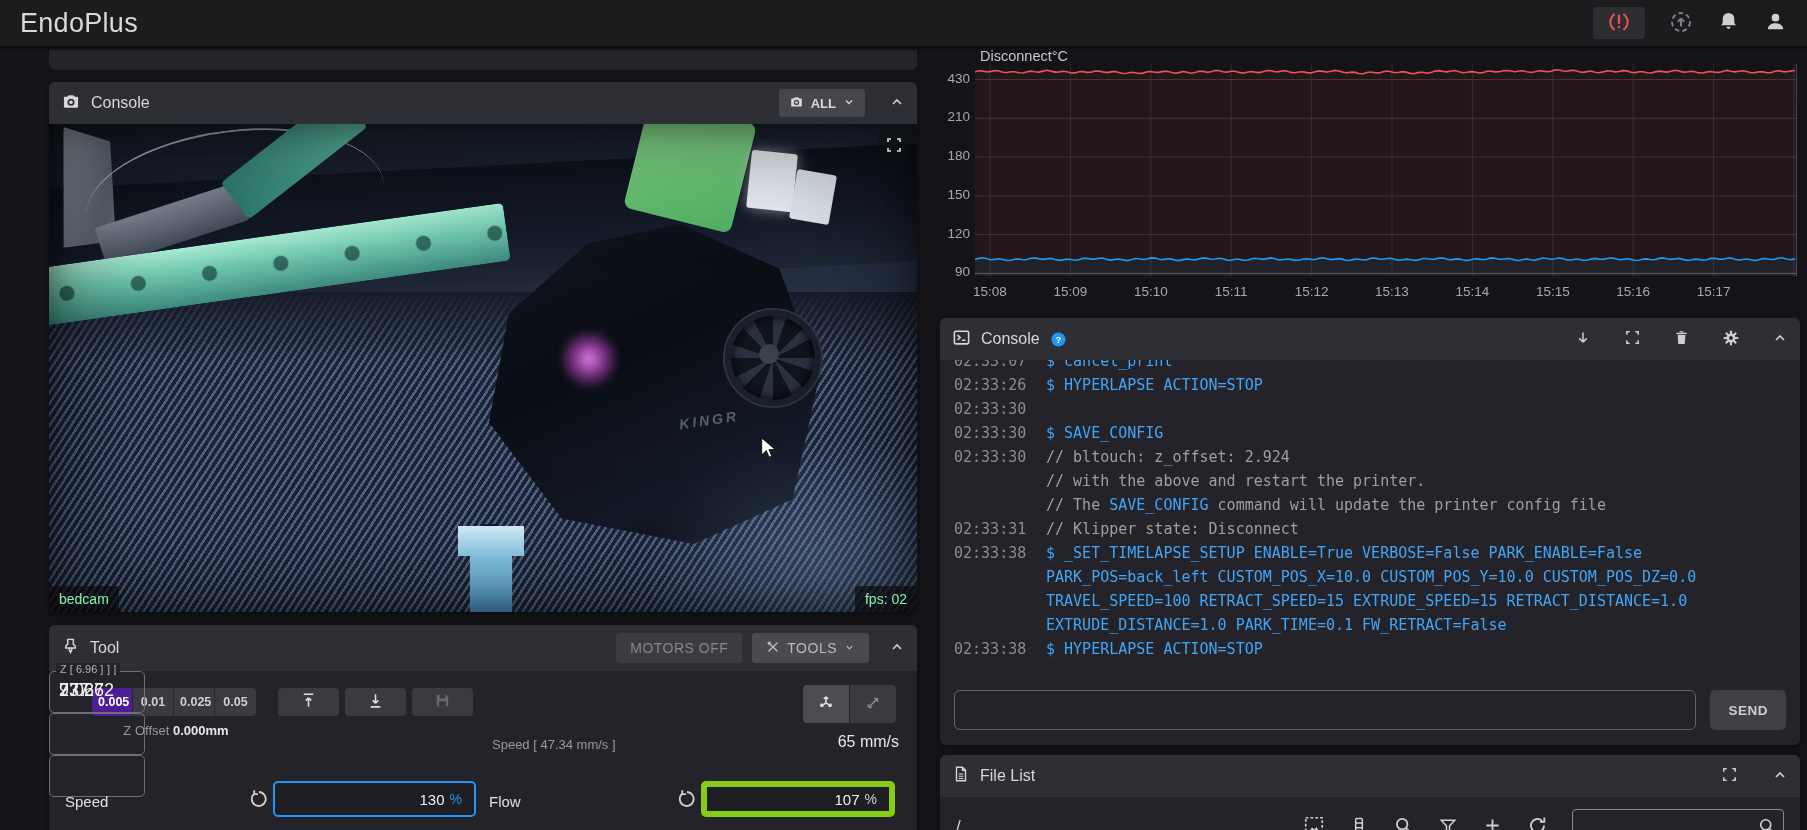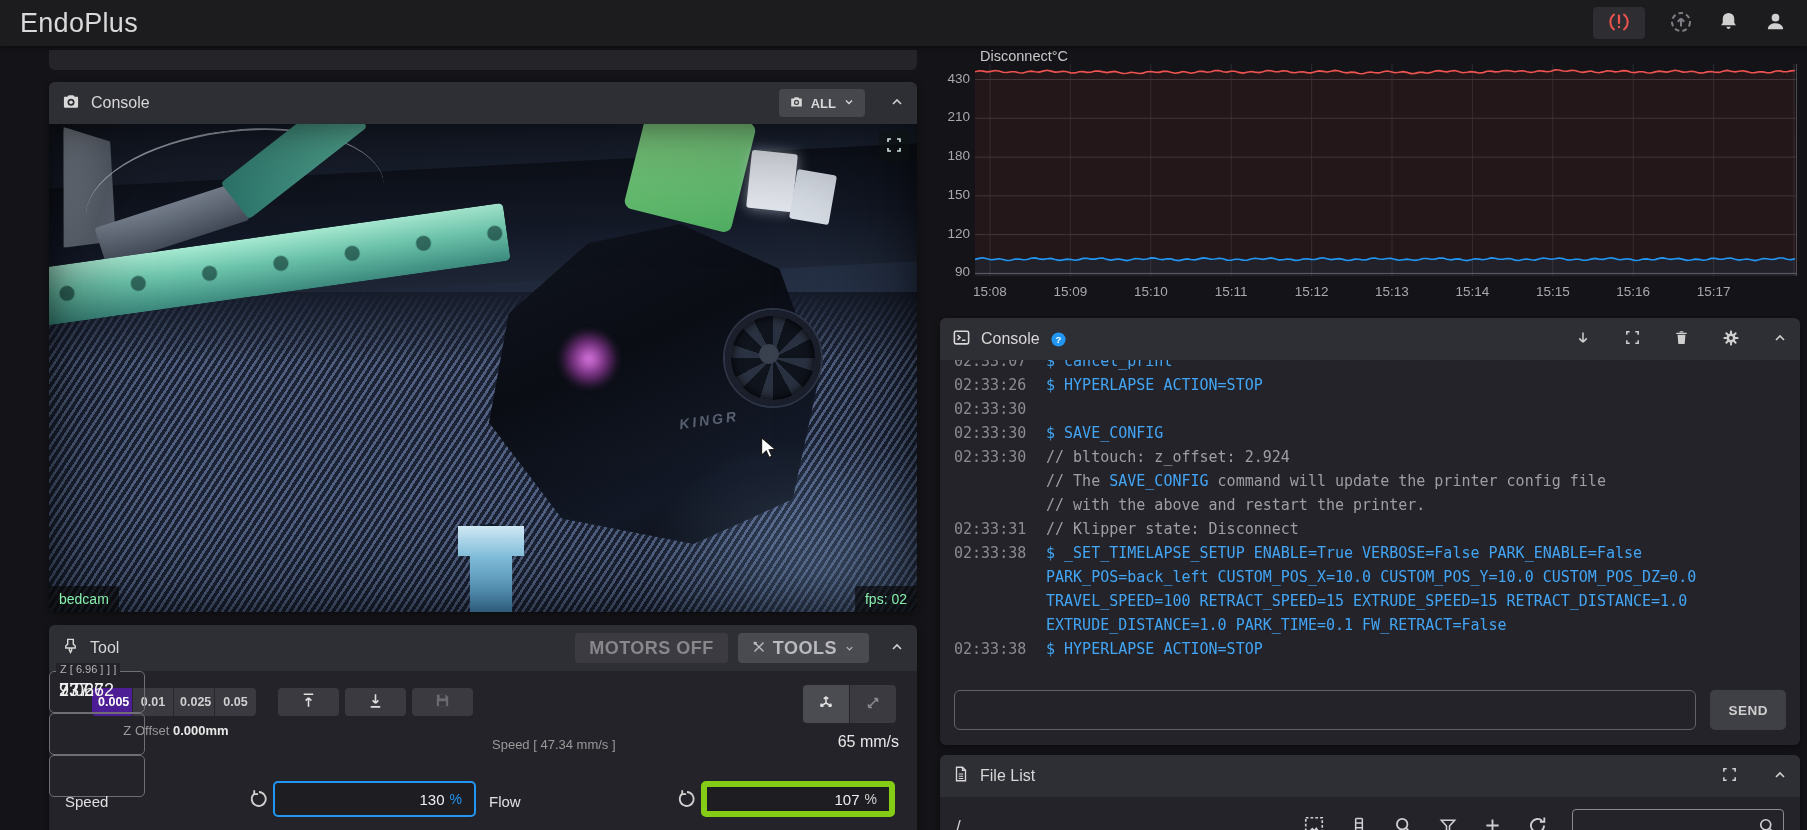--- a/index.html
+++ b/index.html
@@ -71,21 +71,21 @@
      background:radial-gradient(ellipse at 70% 80%,rgba(140,180,230,.28),transparent 60%);}
   .cv-vignette{inset:0;box-shadow:inset 0 0 120px rgba(0,0,0,.6),inset 0 0 30px rgba(0,0,0,.4);}
   .cam-fs{position:absolute;top:7px;right:8px;width:30px;height:30px;background:rgba(12,18,16,.55);
      border:none;border-radius:3px;display:flex;align-items:center;justify-content:center;cursor:pointer;}
   .cam-tag{bottom:0;background:rgba(8,8,8,.65);color:#86efac;font-size:14px;padding:5px 10px;}
   .cam-tag.left{left:0;border-radius:0 3px 0 0;}
   .cam-tag.right{right:0;border-radius:3px 0 0 0;}
   
   #tool-panel{margin-top:13px;}
   #tool-panel .card-header{height:46px;}
-  .tool-hbtn{height:30px;padding:0 14px;border:none;border-radius:4px;font-size:18px;font-weight:bold;
+  .tool-hbtn{height:30px;padding:0 14px;border:none;border-radius:4px;font-size:14px;font-weight:normal;
      letter-spacing:.5px;display:flex;align-items:center;gap:7px;cursor:pointer;}
   .motors-off{background:#3b3b41;color:#87878c;}
   .tools-btn{background:#4a4a51;color:#b9b9be;}
   .tool-body{position:relative;height:300px;}
   .tool-body>*{position:absolute;}
   #zstep-group{left:43px;top:17px;display:flex;}
   .zstep{width:41px;height:28px;border:none;background:#3a3a40;color:#d0d0d0;font-size:12.5px;
      font-weight:bold;border-right:1px solid #27272c;cursor:pointer;font-family:inherit;}
   .zstep:first-child{border-radius:4px 0 0 4px;}
   .zstep:last-child{border-radius:0 4px 4px 0;border-right:none;}
@@ -515,25 +515,25 @@
             <div class="console-line">
               <span class="c-time">02:33:30</span>
               <span class="c-content"><span class="c-cmd">$ SAVE_CONFIG</span></span>
             </div>
             <div class="console-line">
               <span class="c-time">02:33:30</span>
               <span class="c-content"><span class="c-comment">// bltouch: z_offset: 2.924</span></span>
             </div>
             <div class="console-line">
               <span class="c-time"></span>
+              <span class="c-content"><span class="c-comment">// with the above and restart the printer.</span></span>
+            </div>
+            <div class="console-line">
+              <span class="c-time"></span>
               <span class="c-content"><span class="c-comment">// The </span><span class="c-cmd">SAVE_CONFIG</span><span class="c-comment"> command will update the printer config file</span></span>
-            </div>
-            <div class="console-line">
-              <span class="c-time"></span>
-              <span class="c-content"><span class="c-comment">// with the above and restart the printer.</span></span>
             </div>
             <div class="console-line">
               <span class="c-time">02:33:31</span>
               <span class="c-content"><span class="c-comment">// Klipper state: Disconnect</span></span>
             </div>
             <div class="console-line">
               <span class="c-time">02:33:38</span>
               <span class="c-content"><span class="c-cmd">$ _SET_TIMELAPSE_SETUP ENABLE=True VERBOSE=False PARK_ENABLE=False PARK_POS=back_left CUSTOM_POS_X=10.0 CUSTOM_POS_Y=10.0 CUSTOM_POS_DZ=0.0 TRAVEL_SPEED=100 RETRACT_SPEED=15 EXTRUDE_SPEED=15 RETRACT_DISTANCE=1.0 EXTRUDE_DISTANCE=1.0 PARK_TIME=0.1 FW_RETRACT=False</span></span>
             </div>
             <div class="console-line">

